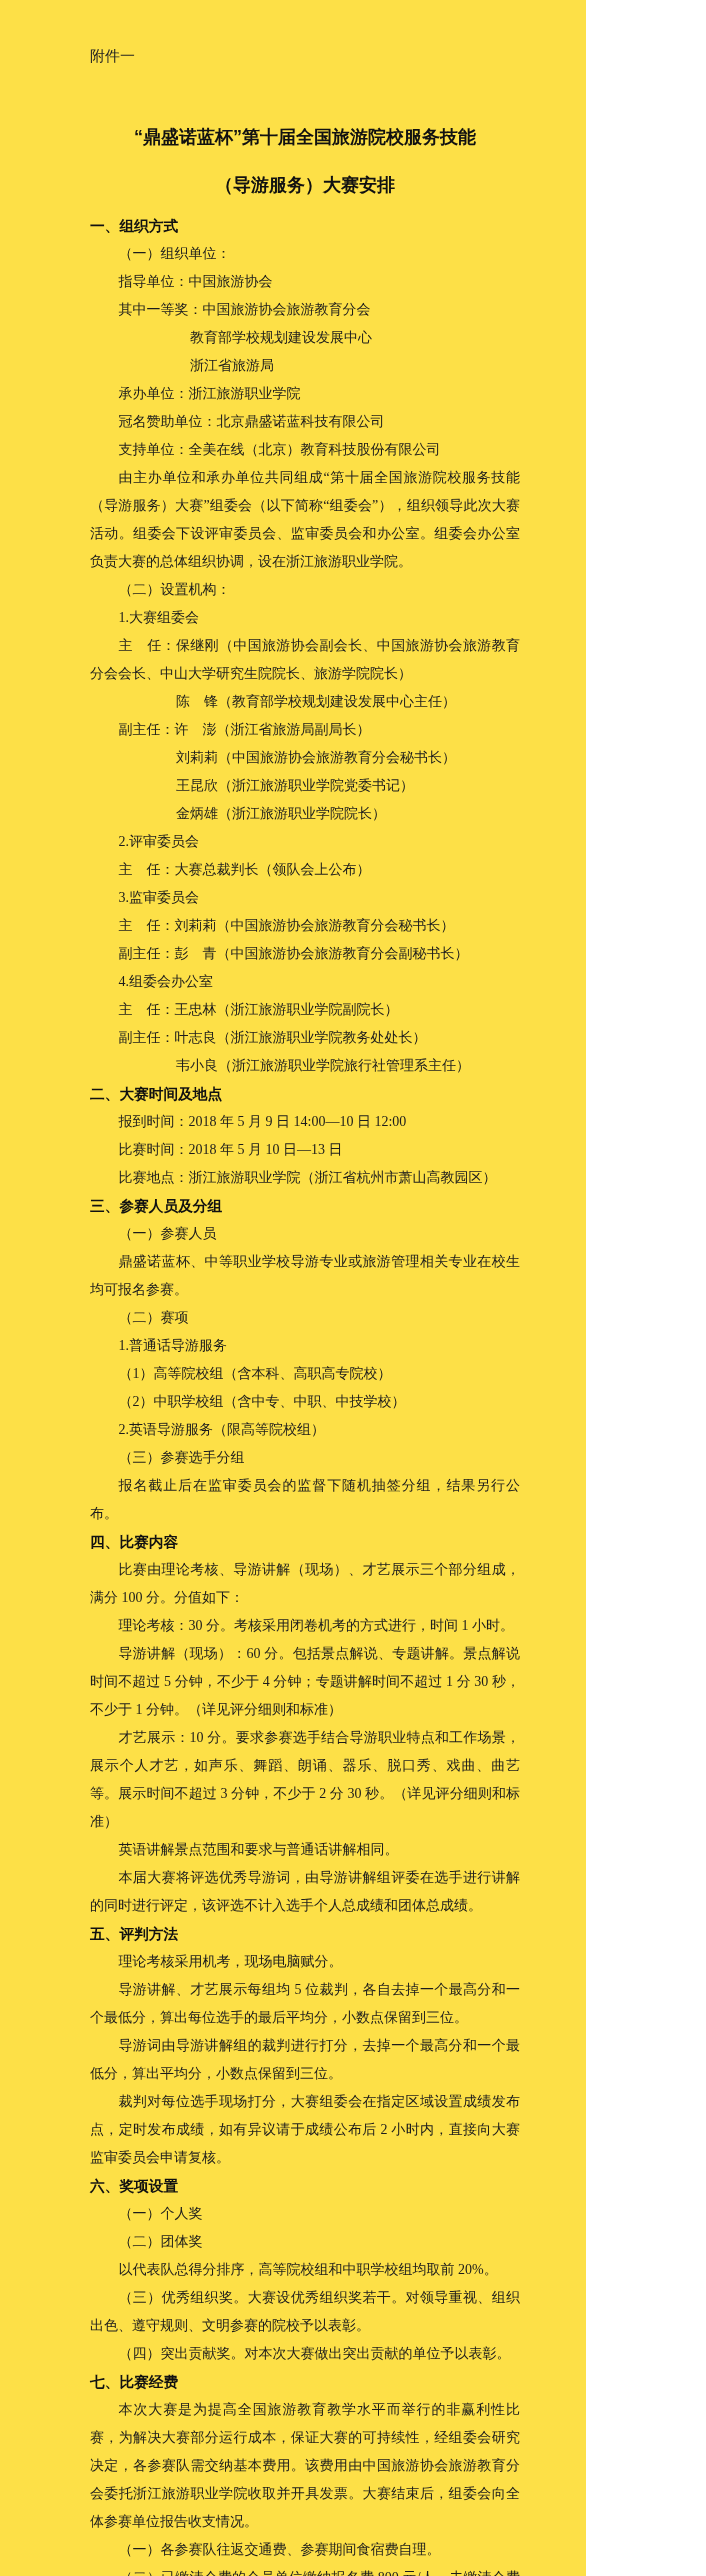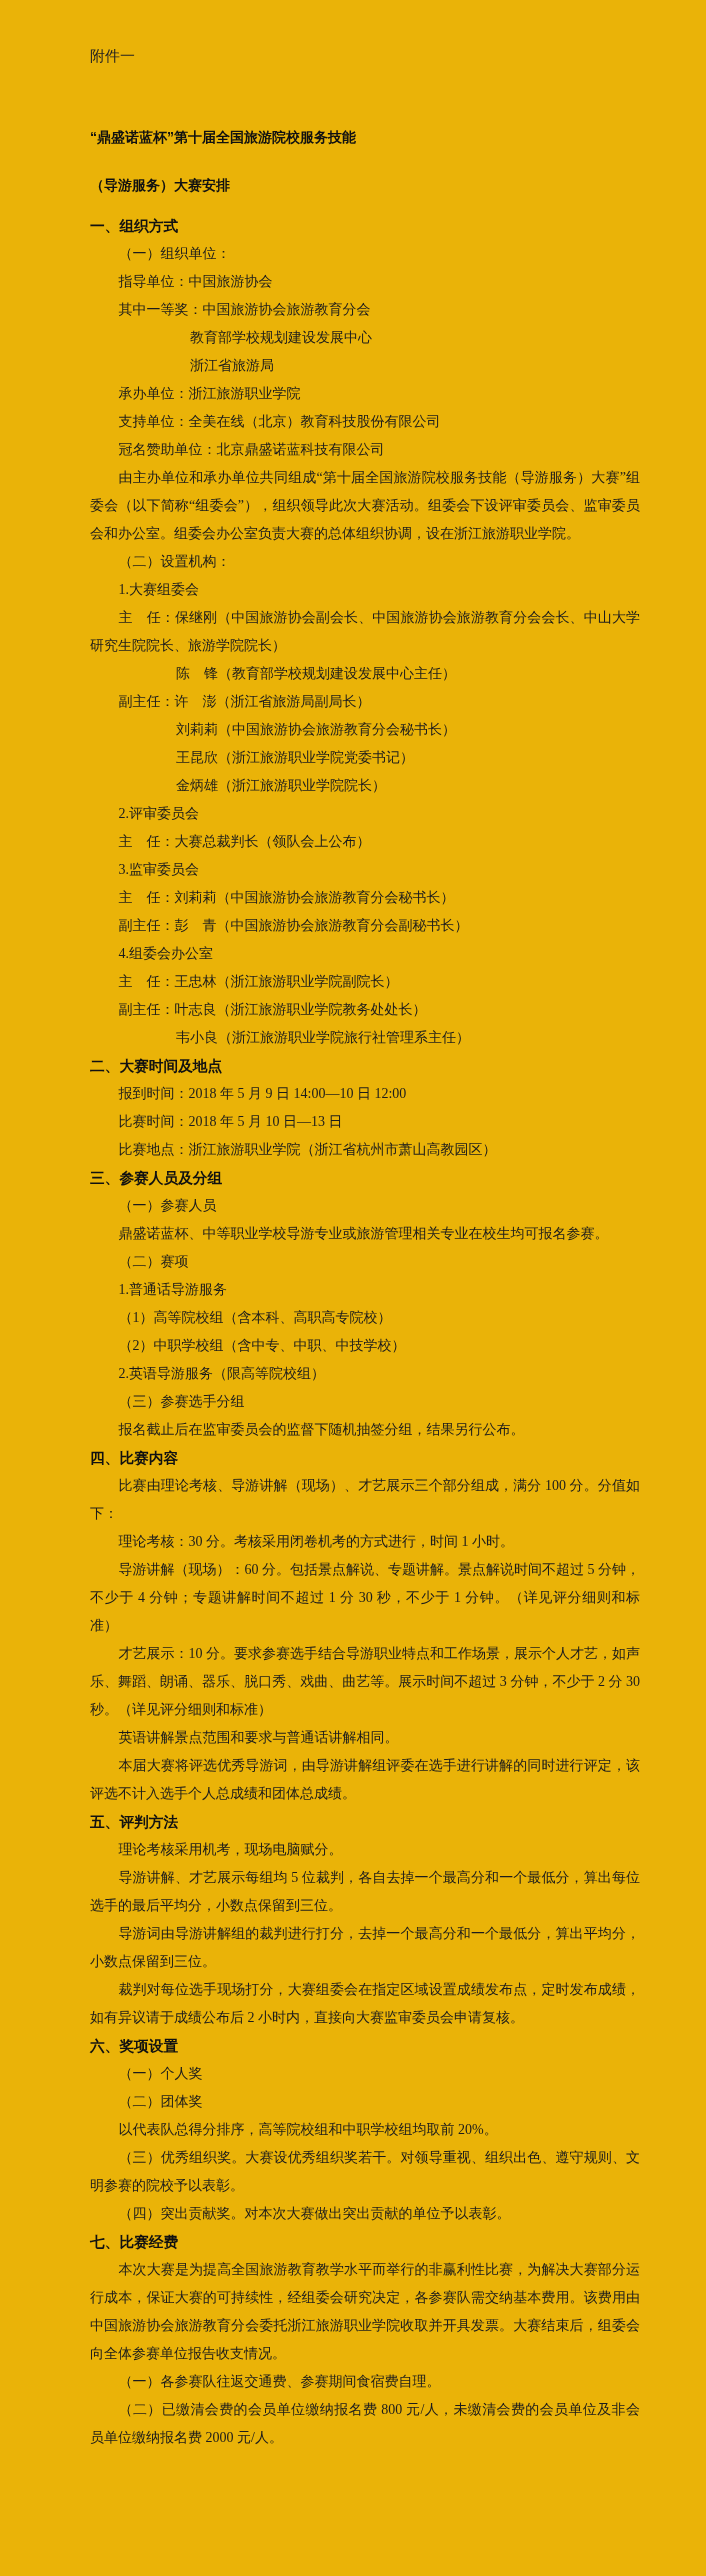--- a/index.html
+++ b/index.html
@@ -1,35 +1,36 @@
 <!DOCTYPE html>
 <html lang="zh" style="font-size:14.3px"><head>
 <meta charset="utf-8">
 <style>
   * { box-sizing: border-box; }
   html, body { margin: 0; padding: 0; background: #ffffff; }
   .page {
-    width: 706px;
+    width: 586px;
     height: 2576px;
-    background: #eab308;
+    background: #fde047;
     color: #1c1c1c;
     padding: 45px 66px 27px 90px;
     overflow: hidden;
     font-family: "Liberation Serif", serif;
   }
   .attachment {
     font-size: 15px;
     line-height: 23px;
     color: #222;
   }
   .title {
     margin-top: 45px;
+    text-align: center;
     font-family: "Liberation Sans", sans-serif;
     font-weight: bold;
-    font-size: 14px;
+    font-size: 18px;
     line-height: 48px;
     color: #111;
   }
   .doc-body { margin-top: 3px; }
   .sec-heading {
     font-family: "Liberation Sans", sans-serif;
     font-weight: bold;
     font-size: 14.7px;
     line-height: 28px;
     margin: 0;
@@ -59,22 +60,22 @@
 
   <div class="doc-body" id="doc-body">
       <section>
         <h2 class="sec-heading">一、组织方式</h2>
         <p class="para indent">（一）组织单位：</p>
         <p class="para indent">指导单位：中国旅游协会</p>
         <p class="para indent">其中一等奖：中国旅游协会旅游教育分会</p>
         <p class="para cont7">教育部学校规划建设发展中心</p>
         <p class="para cont7">浙江省旅游局</p>
         <p class="para indent">承办单位：浙江旅游职业学院</p>
+        <p class="para indent">冠名赞助单位：北京鼎盛诺蓝科技有限公司</p>
         <p class="para indent">支持单位：全美在线（北京）教育科技股份有限公司</p>
-        <p class="para indent">冠名赞助单位：北京鼎盛诺蓝科技有限公司</p>
         <p class="para indent">由主办单位和承办单位共同组成“第十届全国旅游院校服务技能（导游服务）大赛”组委会（以下简称“组委会”），组织领导此次大赛活动。组委会下设评审委员会、监审委员会和办公室。组委会办公室负责大赛的总体组织协调，设在浙江旅游职业学院。</p>
         <p class="para indent">（二）设置机构：</p>
         <p class="para indent">1.大赛组委会</p>
         <p class="para indent">主　任：保继刚（中国旅游协会副会长、中国旅游协会旅游教育分会会长、中山大学研究生院院长、旅游学院院长）</p>
         <p class="para cont6">陈　锋（教育部学校规划建设发展中心主任）</p>
         <p class="para indent">副主任：许　澎（浙江省旅游局副局长）</p>
         <p class="para cont6">刘莉莉（中国旅游协会旅游教育分会秘书长）</p>
         <p class="para cont6">王昆欣（浙江旅游职业学院党委书记）</p>
         <p class="para cont6">金炳雄（浙江旅游职业学院院长）</p>
         <p class="para indent">2.评审委员会</p>

